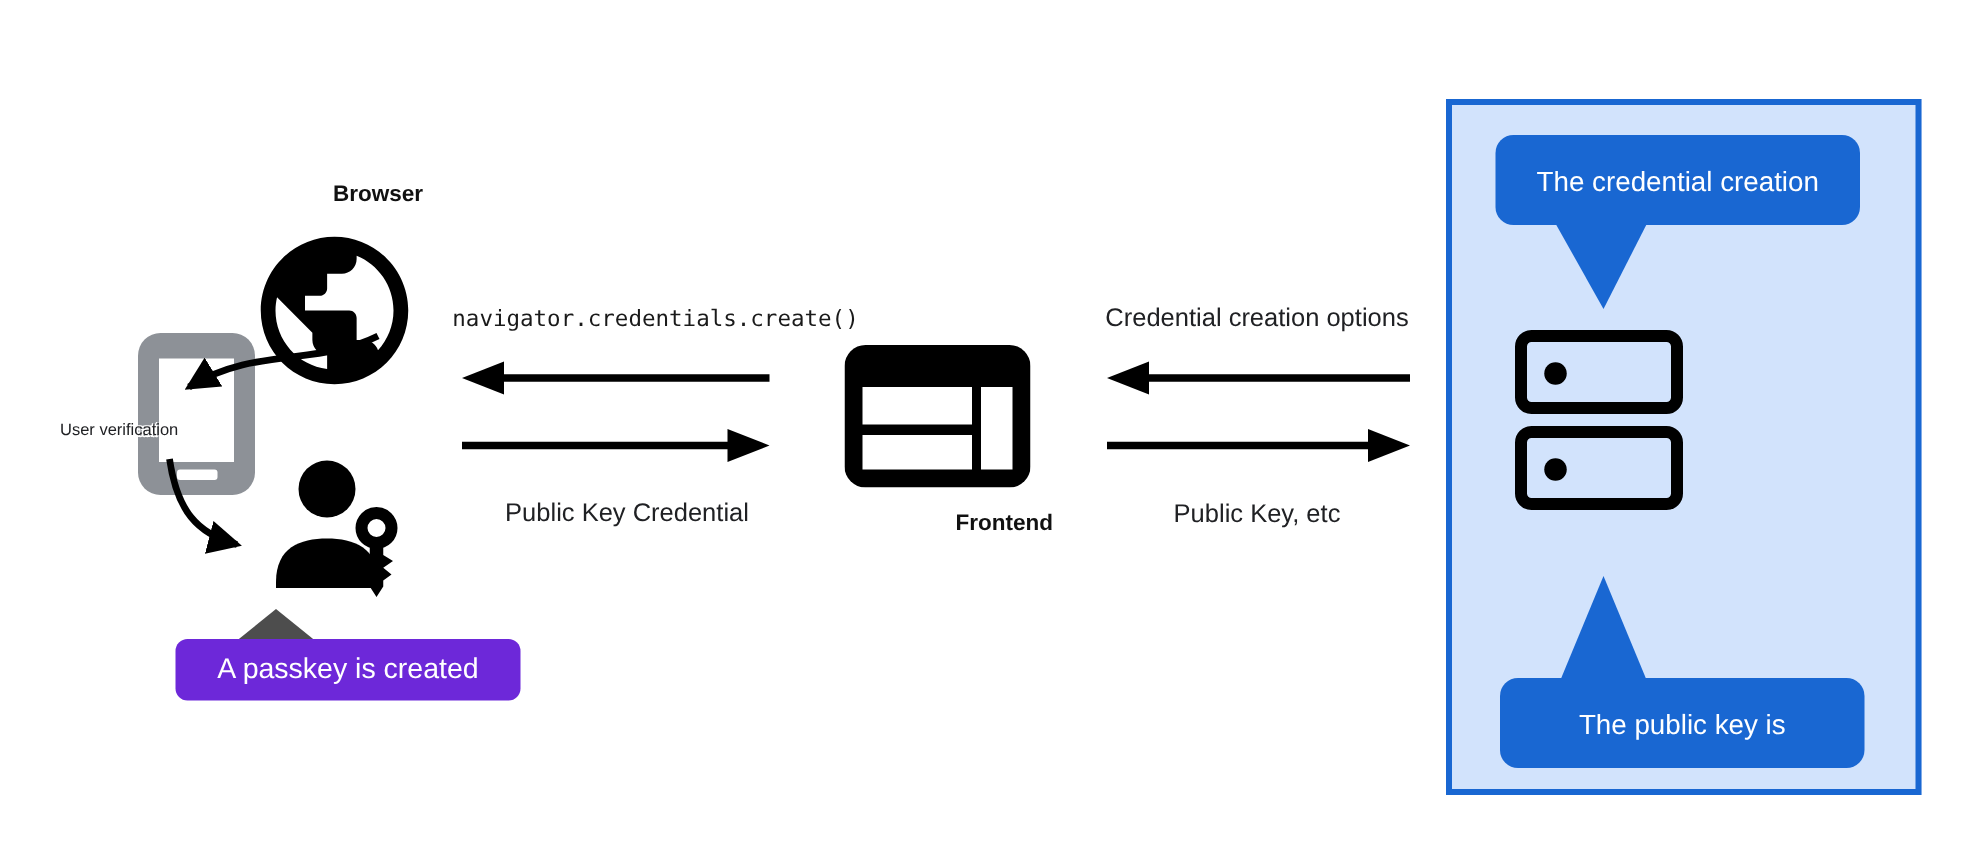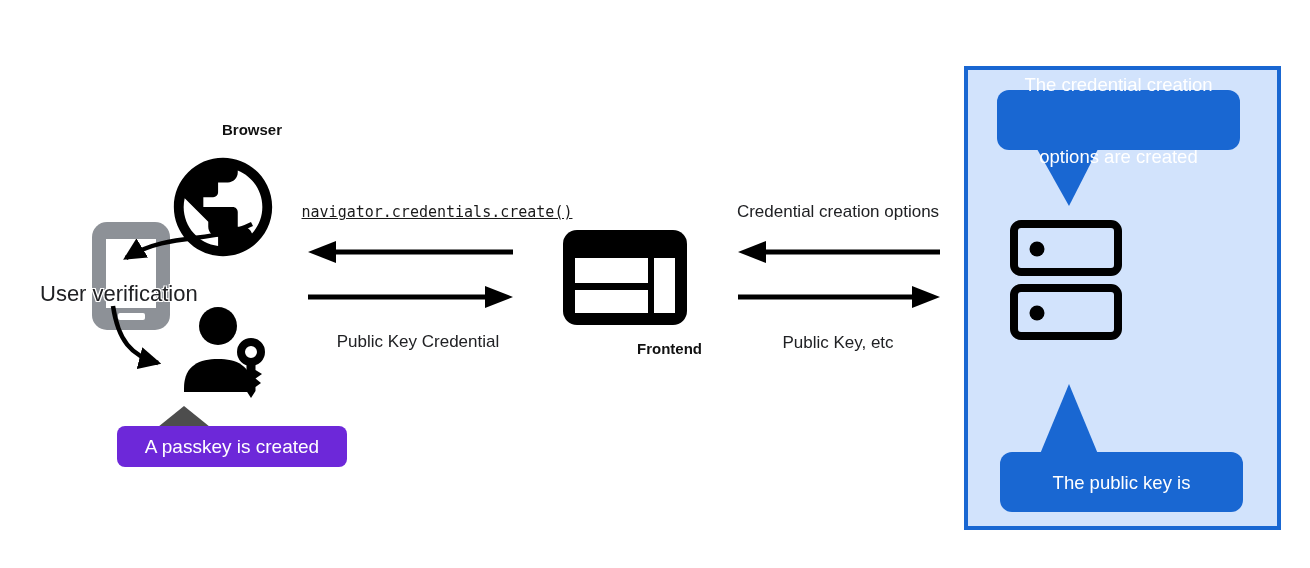--- a/index.html
+++ b/index.html
@@ -9,21 +9,21 @@
     background:#ffffff;
     font-family:"Liberation Sans", sans-serif;
     color:#202124;
     overflow:hidden;
   }
   .abs{position:absolute;}
   .lbl{position:absolute;text-align:center;font-size:17px;color:#202124;white-space:nowrap;}
   .lbl-bold{position:absolute;text-align:right;font-size:15px;font-weight:bold;color:#111;white-space:nowrap;}
   .mono{font-family:"DejaVu Sans Mono","Liberation Mono",monospace;font-size:15px;color:#1a1a1a;}
   #user-verification{
-    left:40px;top:281px;font-size:22px;z-index:6;
+    left:40px;top:281px;font-size:11px;z-index:6;
     text-shadow:1px 1px 0 #fff,-1px -1px 0 #fff,1px -1px 0 #fff,-1px 1px 0 #fff;
   }
   #passkey-tooltip{
     left:117px;top:426px;width:230px;height:41px;
     background:#6d28d9;border-radius:8px;z-index:5;
     color:#ffffff;font-size:19px;line-height:41px;text-align:center;
   }
   #backend-panel{
     left:964px;top:66px;width:309px;height:456px;
     background:#d2e3fc;border:4px solid #1967d2;z-index:1;
@@ -104,41 +104,40 @@
     <svg width="92" height="96" viewBox="0 0 92 96">
       <circle cx="40" cy="22" r="19" fill="#000"></circle>
       <path d="M6 84 C6 61 22 55 40 55 C58 55 74 61 74 84 L74 88 L6 88 Z" fill="#000"></path>
       <circle cx="73" cy="48" r="10" fill="none" stroke="#000" stroke-width="8"></circle>
       <path d="M68.5 57 L77.5 57 L77.5 66 L84 70 L77.5 74.5 L83 79 L77.5 83 L77.5 87 L73 94 L68.5 87 Z" fill="#000"></path>
     </svg>
   </div>
 
   <div id="passkey-tooltip" class="abs">A passkey is created</div>
 
-  <div class="lbl mono" style="left:287px;top:203px;width:300px;text-decoration:underline;">navigator.credentials.create()</div>
+  <div class="lbl mono" style="left:287px;top:203px;width:300px;">navigator.credentials.create()</div>
 
   <div class="lbl" style="left:318px;top:332px;width:200px;">Public Key Credential</div>
 
   <div class="icon-wrap" style="left:563px;top:230px;">
     <svg width="124" height="95" viewBox="0 0 124 95">
       <rect x="0" y="0" width="124" height="95" rx="14" fill="#000"></rect>
       <rect x="12" y="28" width="73" height="25" fill="#fff"></rect>
       <rect x="12" y="60" width="73" height="23" fill="#fff"></rect>
       <rect x="91" y="28" width="21" height="55" fill="#fff"></rect>
     </svg>
   </div>
   <div class="lbl-bold" style="left:578px;top:340px;width:124px;">Frontend</div>
 
   <div class="lbl" style="left:763px;top:333px;width:150px;">Public Key, etc</div>
 
   <div class="lbl" style="left:713px;top:202px;width:250px;">Credential creation options</div>
 
   <div class="blue-tooltip" id="options-created-tooltip">
     <span>The credential creation</span>
-    <span>options are created</span>
   </div>
 
   <div class="icon-wrap" style="left:1009px;top:219px;">
     <svg width="114" height="122" viewBox="0 0 114 122">
       <rect x="5" y="5" width="104" height="48" rx="7" fill="none" stroke="#000" stroke-width="8"></rect>
       <circle cx="28" cy="30" r="7.5" fill="#000"></circle>
       <rect x="5" y="69" width="104" height="48" rx="7" fill="none" stroke="#000" stroke-width="8"></rect>
       <circle cx="28" cy="94" r="7.5" fill="#000"></circle>
     </svg>
   </div>

